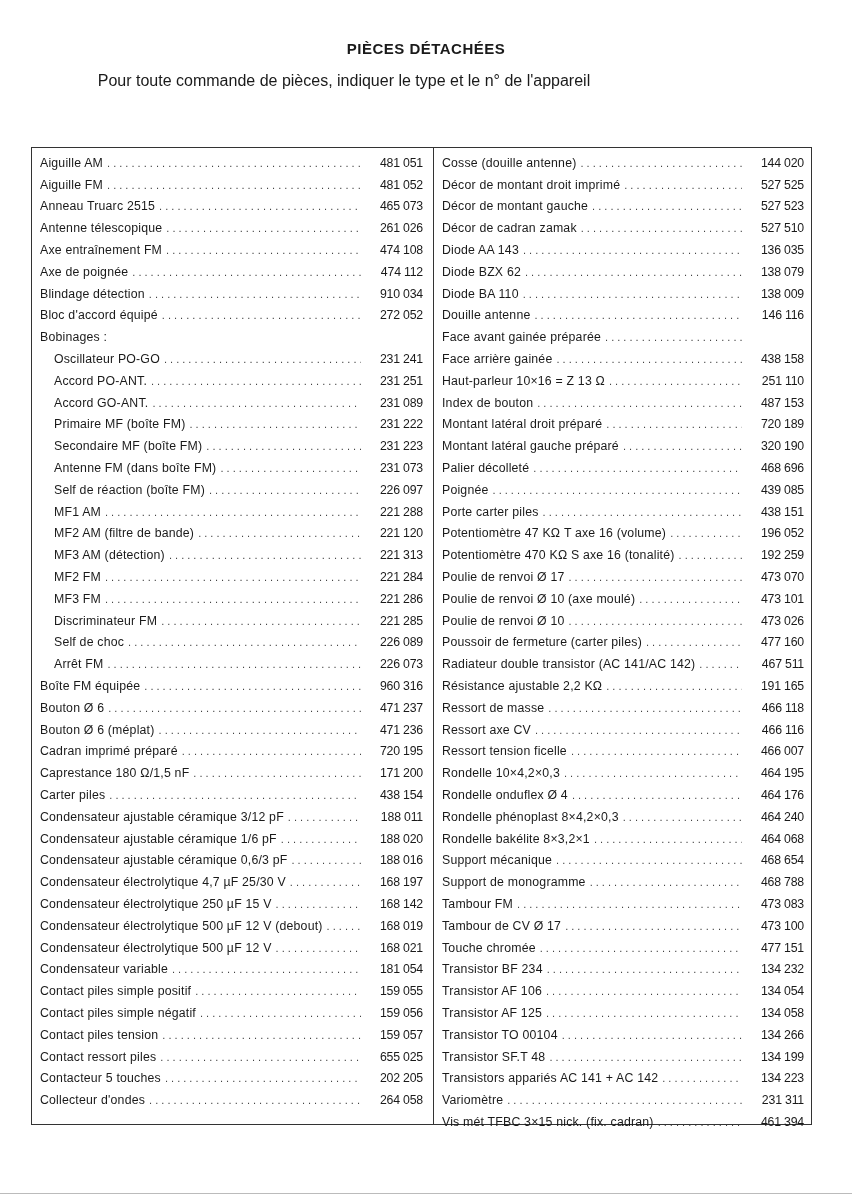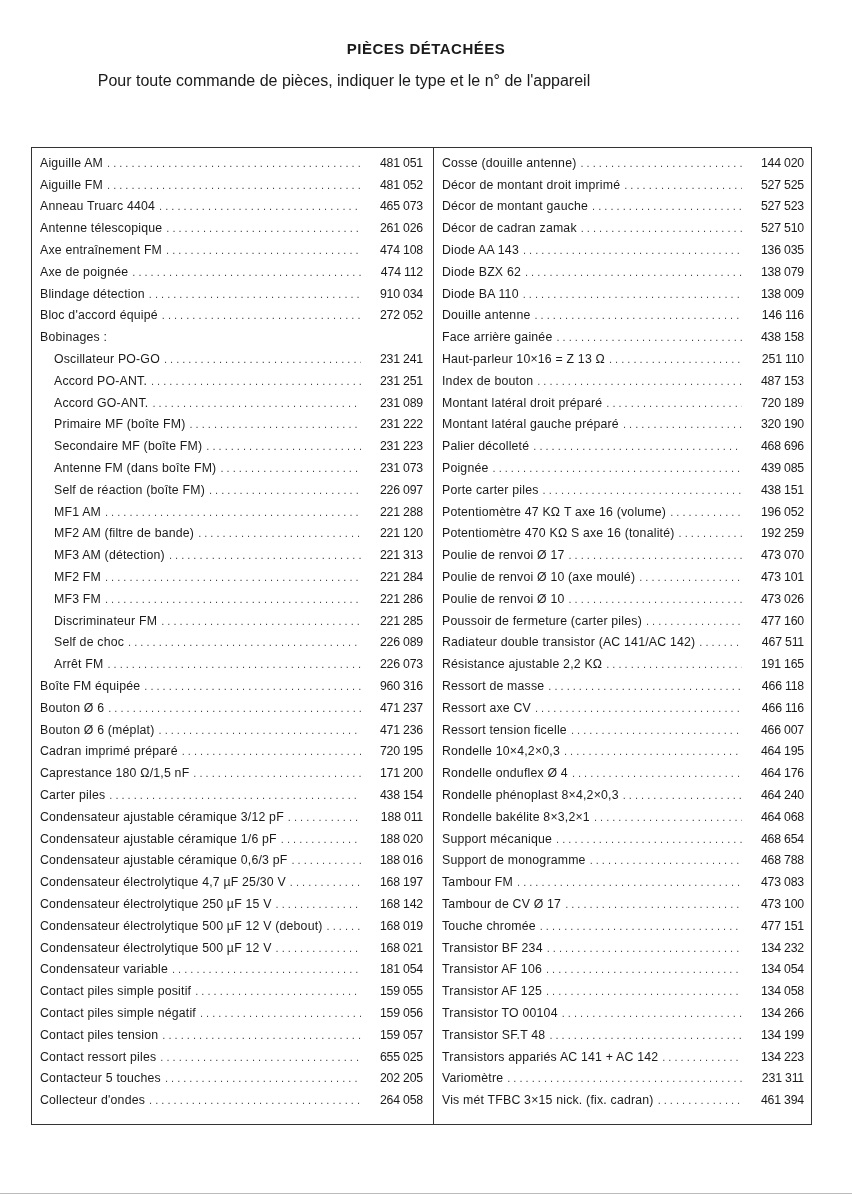--- a/index.html
+++ b/index.html
@@ -34,21 +34,21 @@
         <span class="label">Aiguille AM</span>
         <span class="dots"></span>
         <span class="num">481 051</span>
       </div>
       <div class="row">
         <span class="label">Aiguille FM</span>
         <span class="dots"></span>
         <span class="num">481 052</span>
       </div>
       <div class="row">
-        <span class="label">Anneau Truarc 4404</span>
+        <span class="label">Anneau Truarc 2515</span>
         <span class="dots"></span>
         <span class="num">465 073</span>
       </div>
       <div class="row">
         <span class="label">Antenne télescopique</span>
         <span class="dots"></span>
         <span class="num">261 026</span>
       </div>
       <div class="row">
         <span class="label">Axe entraînement FM</span>
@@ -283,20 +283,25 @@
       </div>
       <div class="row">
         <span class="label">Diode BA 110</span>
         <span class="dots"></span>
         <span class="num">138 009</span>
       </div>
       <div class="row">
         <span class="label">Douille antenne</span>
         <span class="dots"></span>
         <span class="num">146 116</span>
+      </div>
+      <div class="row">
+        <span class="label">Face avant gainée préparée</span>
+        <span class="dots"></span>
+        <span class="num"></span>
       </div>
       <div class="row">
         <span class="label">Face arrière gainée</span>
         <span class="dots"></span>
         <span class="num">438 158</span>
       </div>
       <div class="row">
         <span class="label">Haut-parleur 10×16 = Z 13 Ω</span>
         <span class="dots"></span>
         <span class="num">251 110</span>

